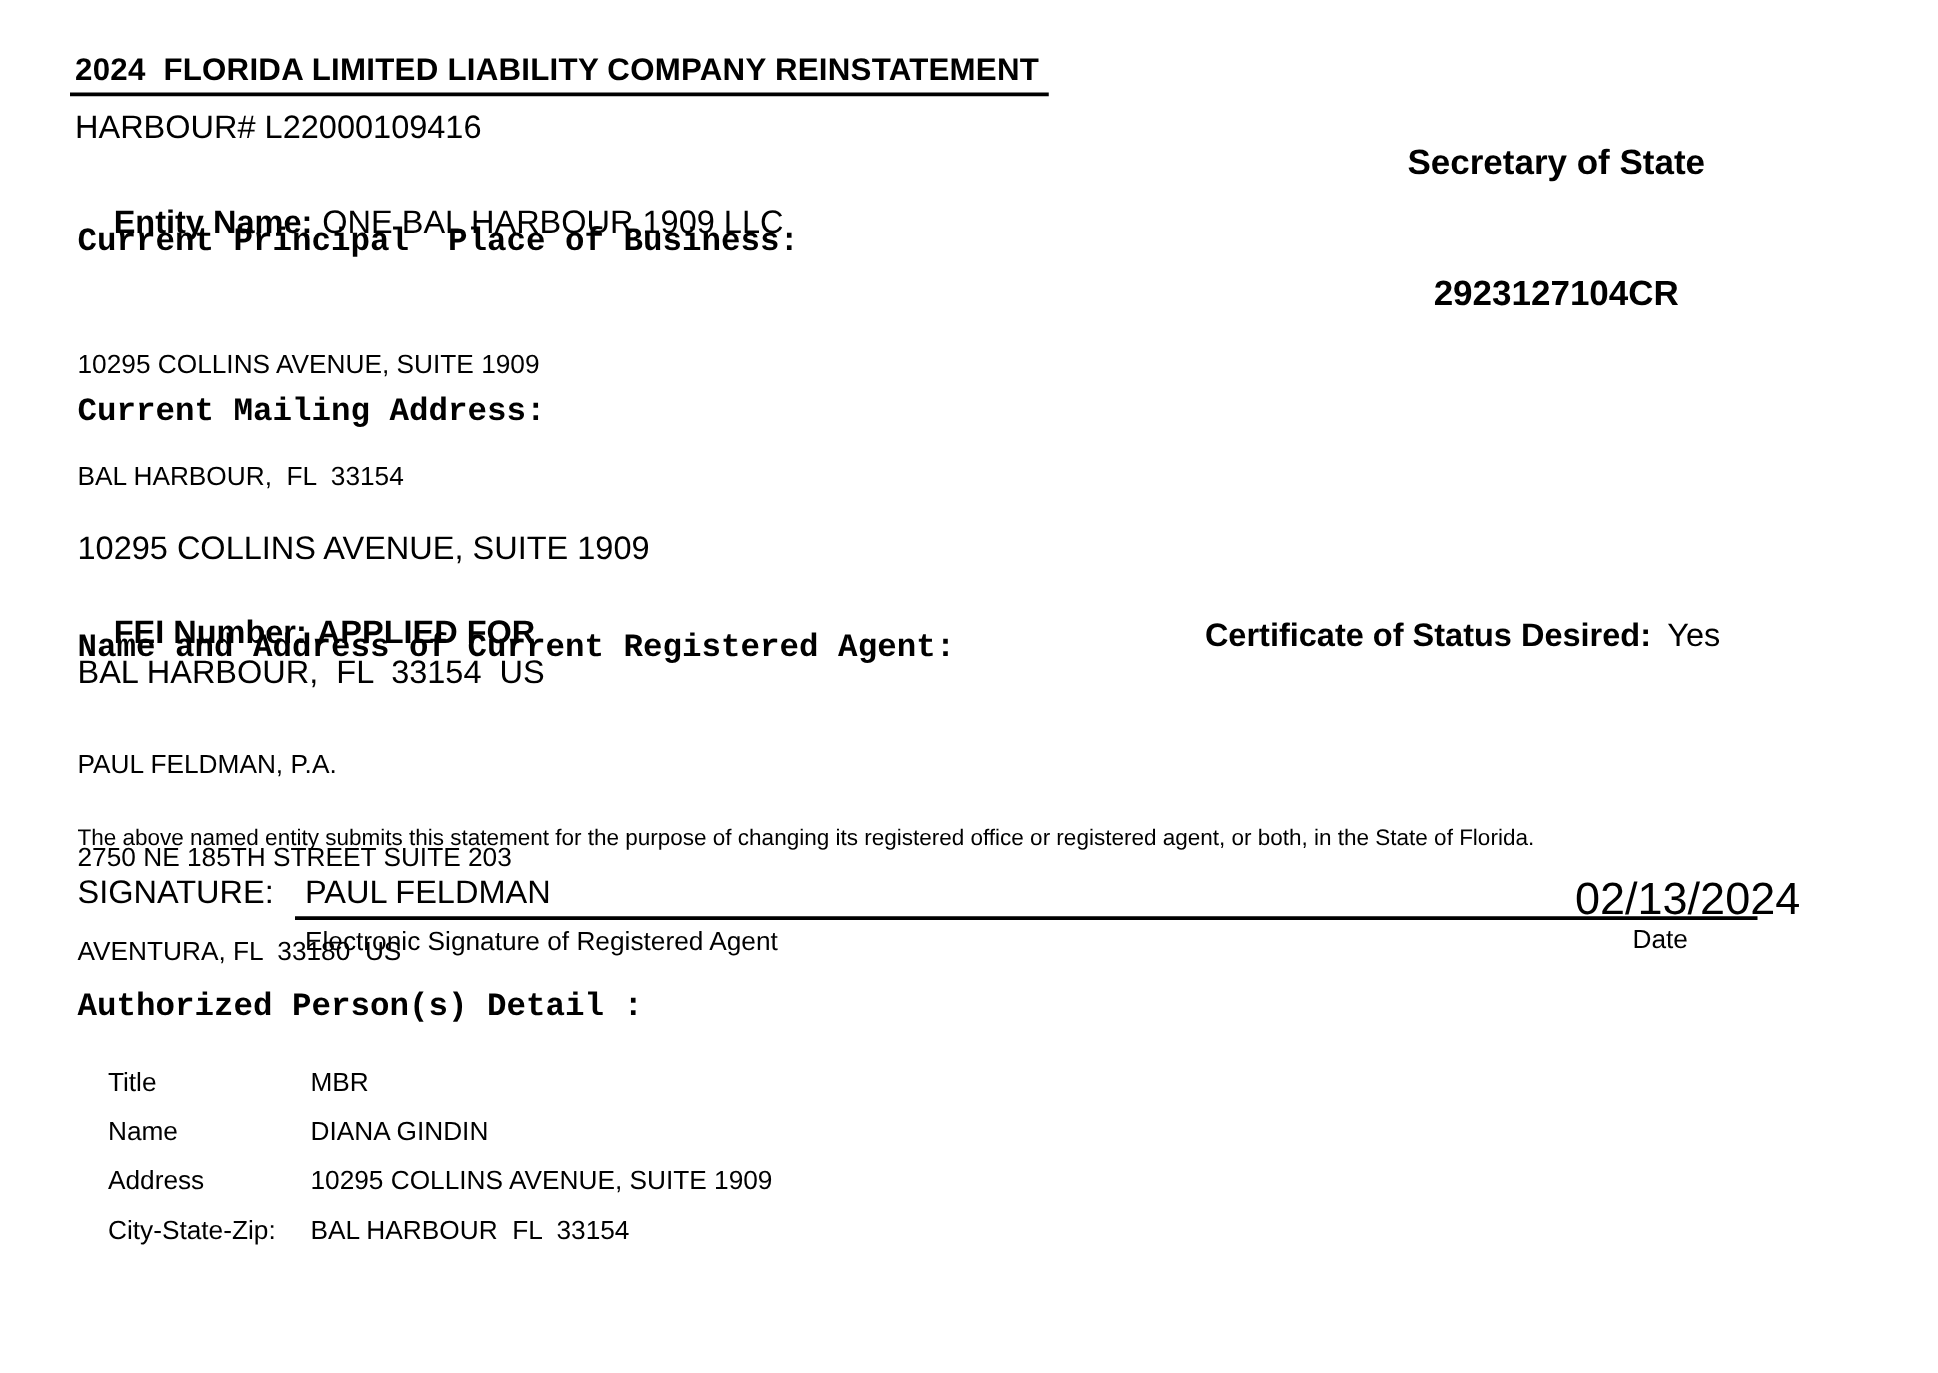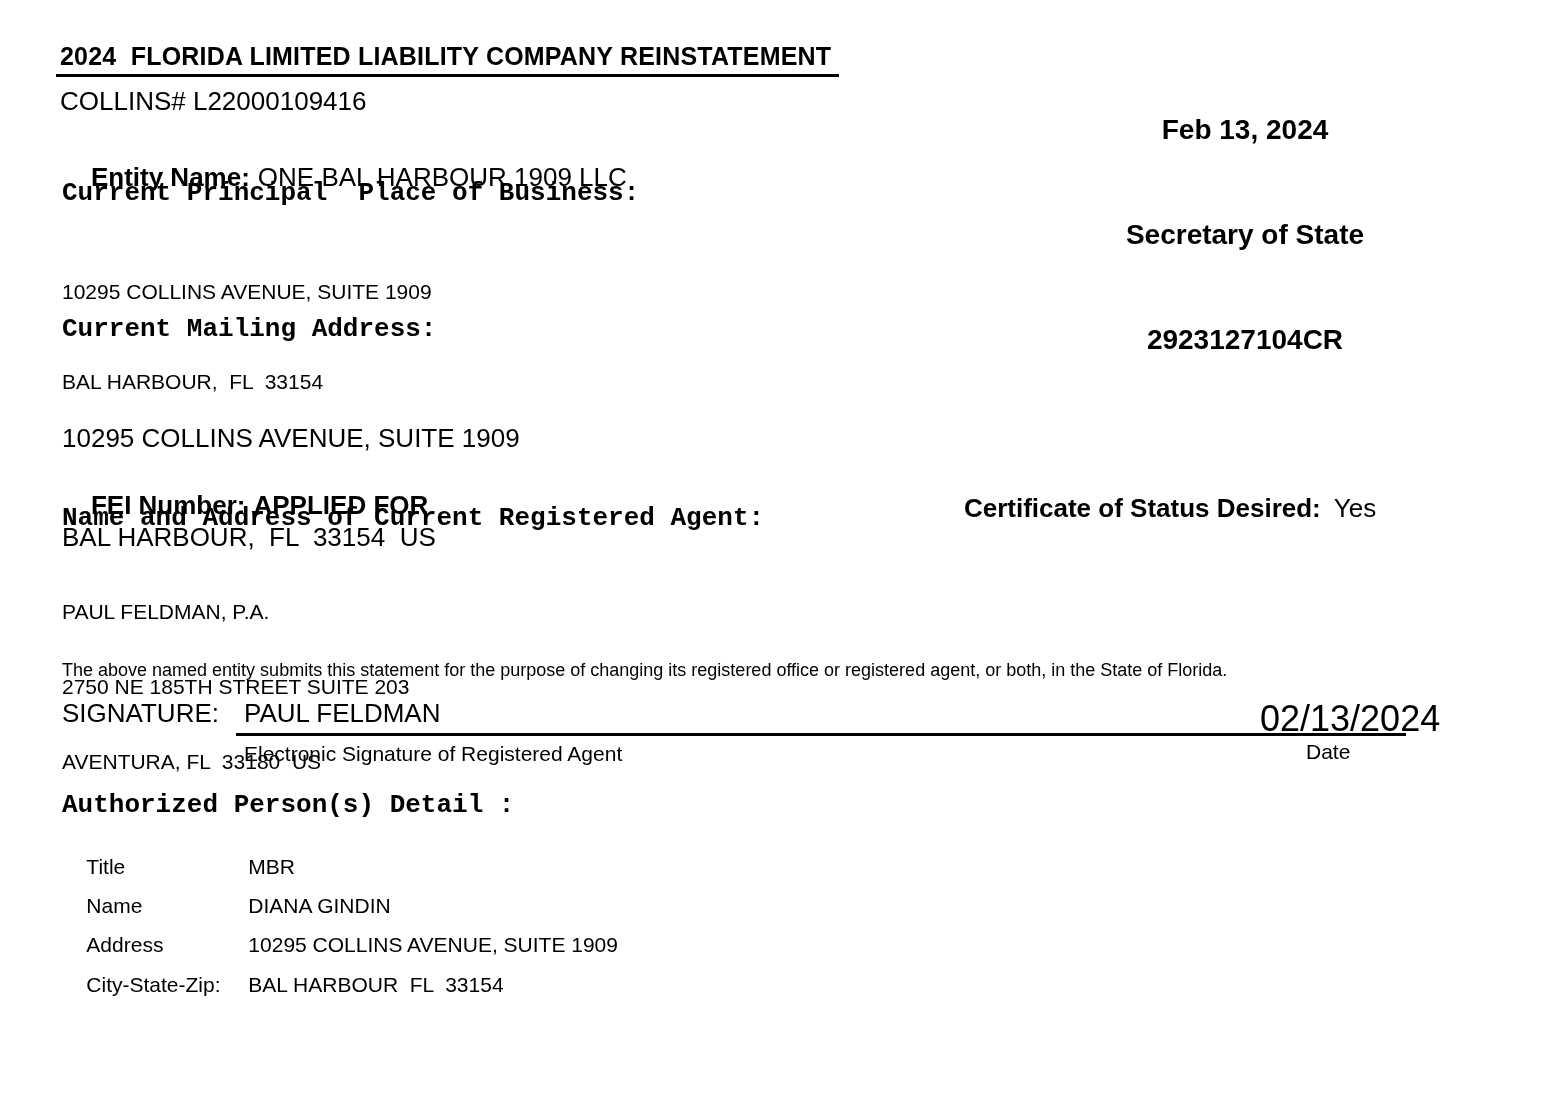--- a/index.html
+++ b/index.html
@@ -63,26 +63,25 @@
   .ap-row-3 { top: 949px; }
 </style>
 </head>
 <body>
 
 <div class="page">
 
   <div class="abs doc-title">2024  FLORIDA LIMITED LIABILITY COMPANY REINSTATEMENT</div>
 
   <div class="abs filed-stamp">
-    <div>Feb 13, 2024</div>
     <div>Secretary of State</div>
     <div>2923127104CR</div>
   </div>
 
-  <div class="abs doc-number">COLLINS# L22000109416</div>
+  <div class="abs doc-number">HARBOUR# L22000109416</div>
 
   <div class="abs entity-row">
     <span class="b">Entity Name:</span><span class="val">ONE BAL HARBOUR 1909 LLC</span>
   </div>
 
   <div class="abs sec-heading h-principal">Current Principal  Place of Business:</div>
   <div class="abs addr-sm principal-addr">
     <div>10295 COLLINS AVENUE, SUITE 1909</div>
     <div>BAL HARBOUR,  FL  33154</div>
   </div>

